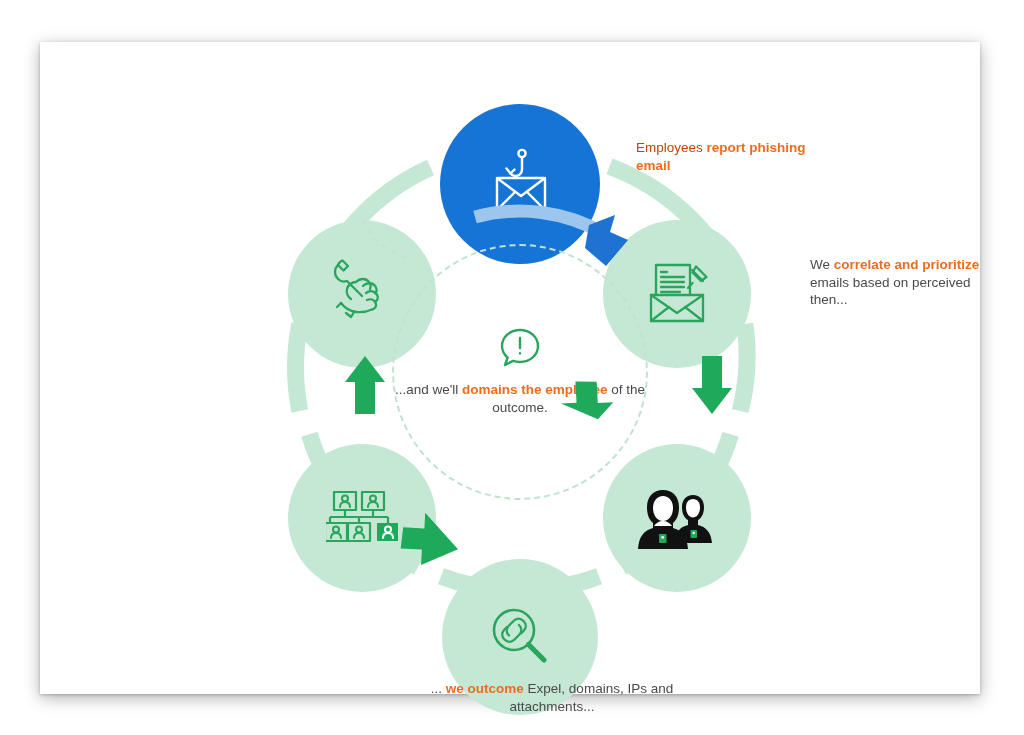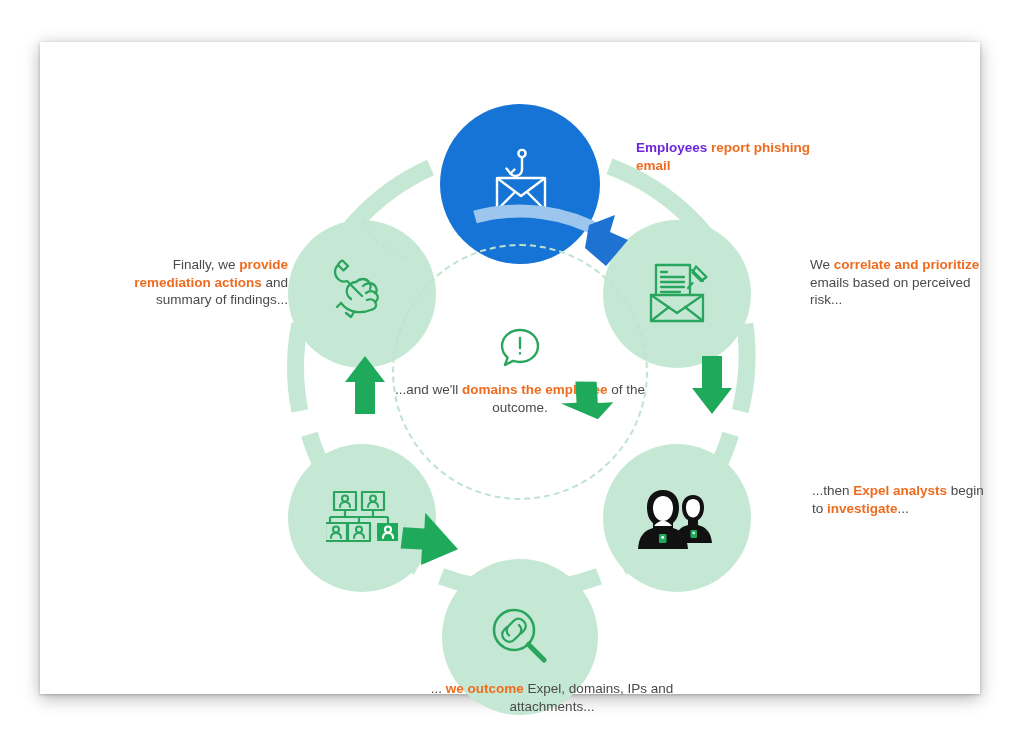--- a/index.html
+++ b/index.html
@@ -67,21 +67,21 @@
   .label{position:absolute;font-size:13.5px;line-height:17.5px;color:#4a4a4a;}
   .lbl-top    {left:596px;top:97px;width:190px;text-align:left;font-weight:bold;}
   .lbl-tr     {left:770px;top:214px;width:170px;text-align:left;}
   .lbl-br     {left:772px;top:440px;width:175px;text-align:left;}
   .lbl-bot    {left:378px;top:638px;width:268px;text-align:center;}
   .lbl-bl     {left:72px;top:433px;width:175px;text-align:right;}
   .lbl-tl     {left:72px;top:214px;width:176px;text-align:right;}
 
   b.hl{color:#ef6c1f;font-weight:bold;}
   .lbl-top b.hl{color:#ef6c1f;}
-  .lbl-top .plain{color:#6d28d9;font-weight:bold;}
+  .lbl-top .plain{color:#c2410c;font-weight:normal;}
 
   .arrow-svg{position:absolute;left:0;top:0;width:620px;height:620px;overflow:visible;pointer-events:none;}
 </style>
 </head>
 <body>
 
 <div id="root">
 
   <div class="card">
 
@@ -273,30 +273,24 @@
         <path d="M 196 196 C 170 186 162 176 152 158" fill="none" stroke="#bfe3cf" stroke-width="1.6" stroke-dasharray="6 5"></path>
       </svg>
 
     </div>
 
     <div class="label lbl-top">
       <span class="plain">Employees </span><b class="hl">report phishing email</b>
     </div>
 
     <div class="label lbl-tr">
-      <span>We </span><b class="hl">correlate and prioritize</b><span> emails based on perceived risk...</span>
-    </div>
-
-    <div class="label lbl-br">
-      <span>...then </span><b class="hl">Expel analysts</b><span> begin to </span><b class="hl">investigate</b><span>...</span>
-    </div>
+      <span>We </span><b class="hl">correlate and prioritize</b><span> emails based on perceived then...</span>
+    </div>
+
 
     <div class="label lbl-bot">
       <span>... </span><b class="hl">we outcome</b><span> Expel, domains, IPs and attachments...</span>
     </div>
 
 
-    <div class="label lbl-tl">
-      <span>Finally, we </span><b class="hl">provide remediation actions</b><span> and summary of findings...</span>
-    </div>
 
   </div>
 </div>
 
 </body></html>

